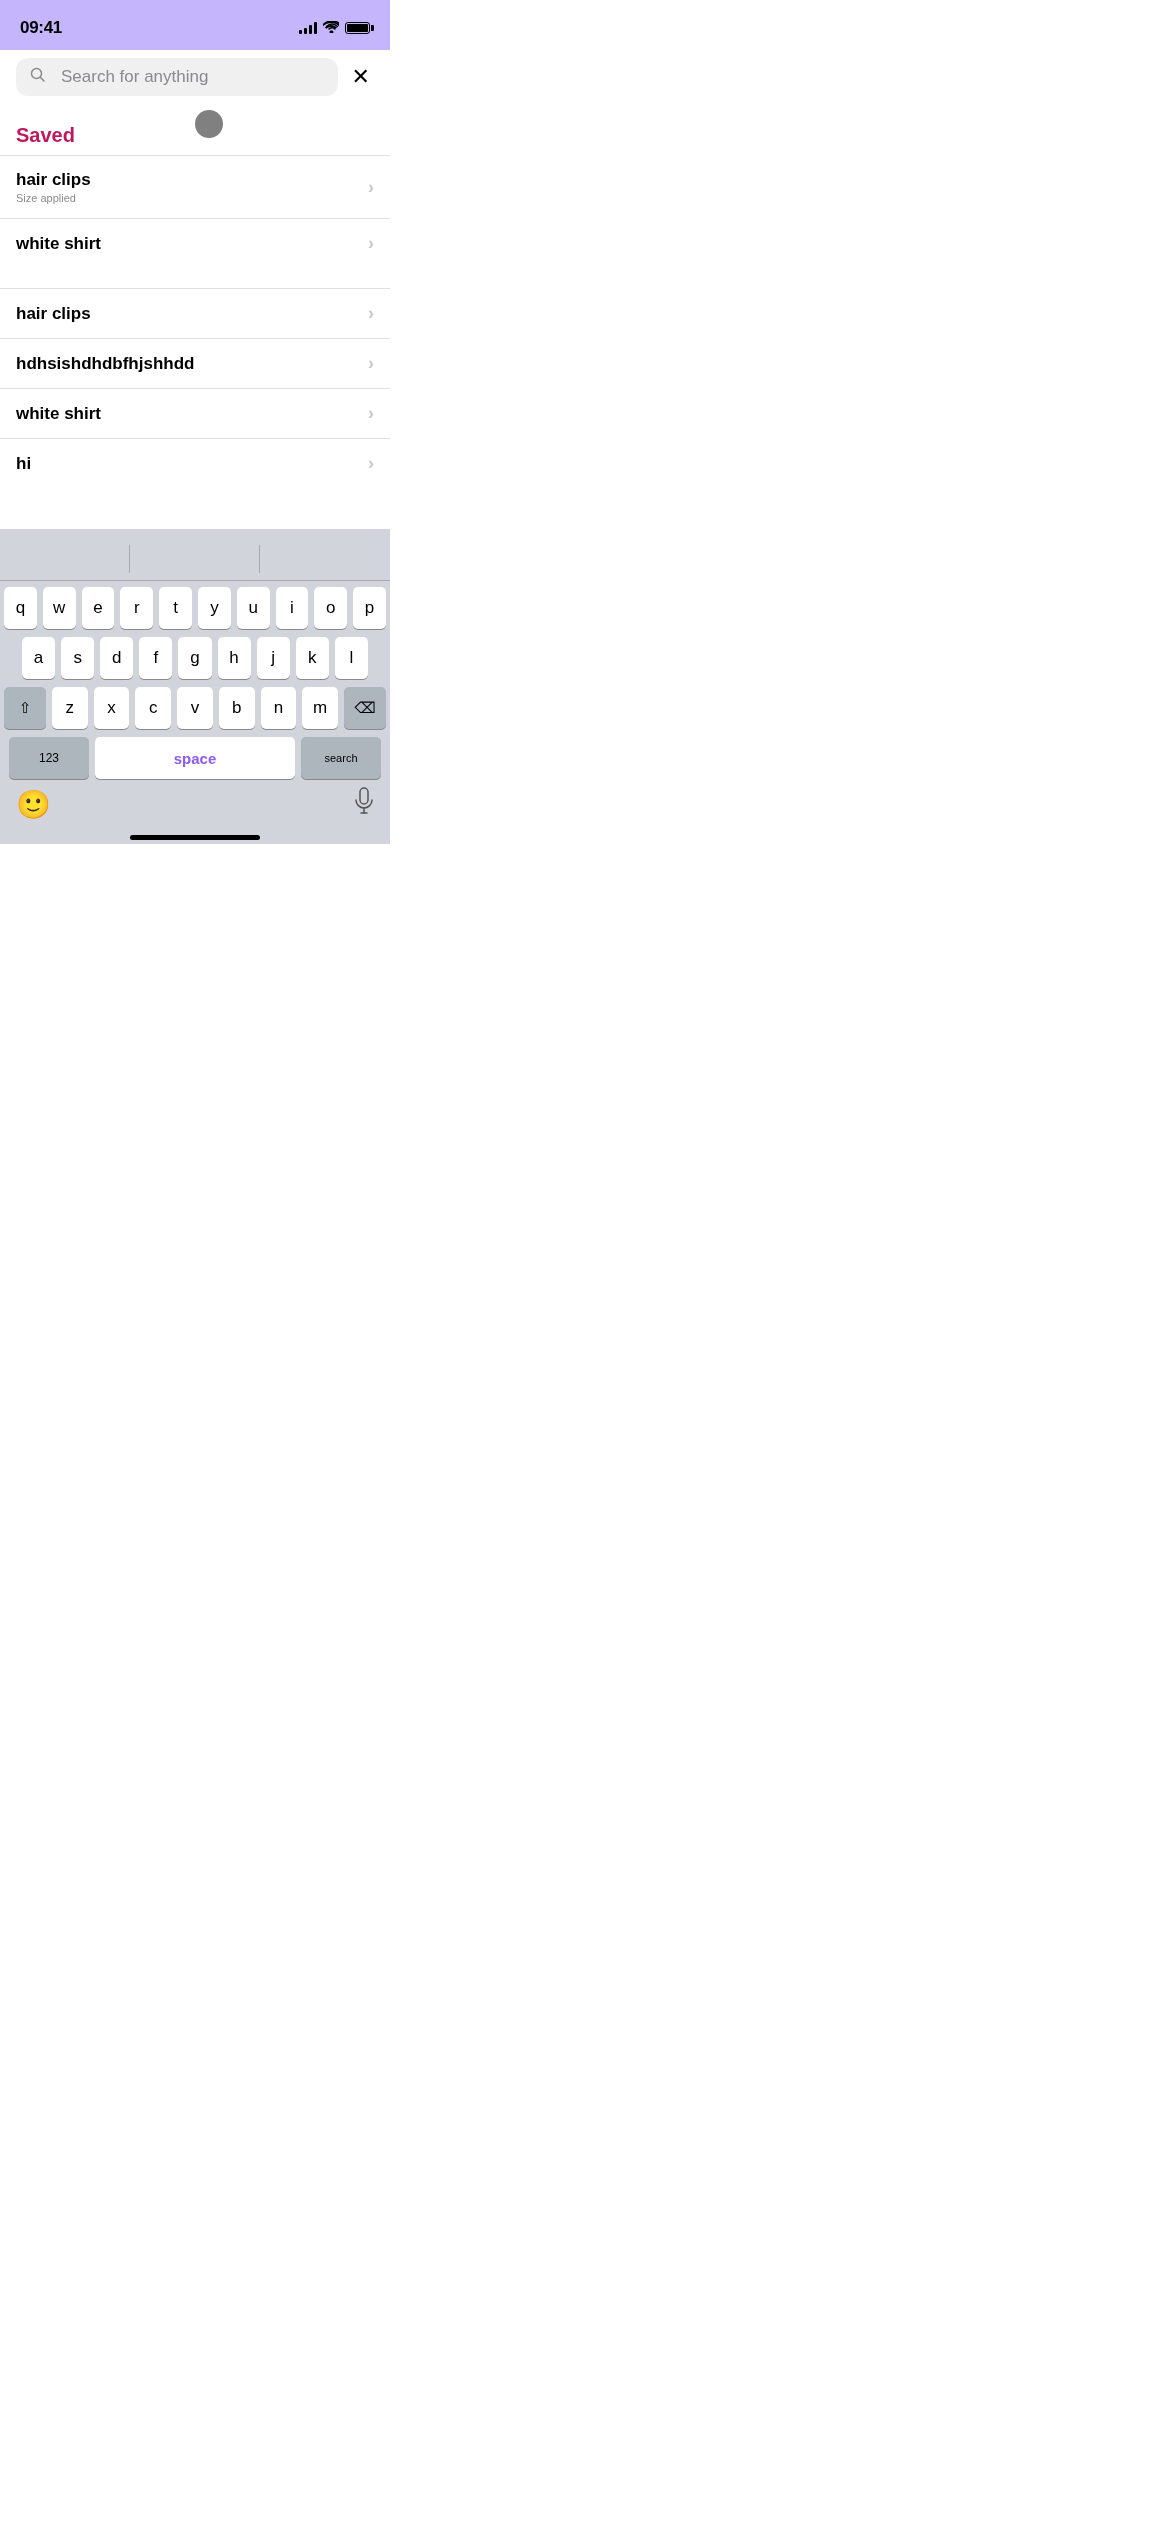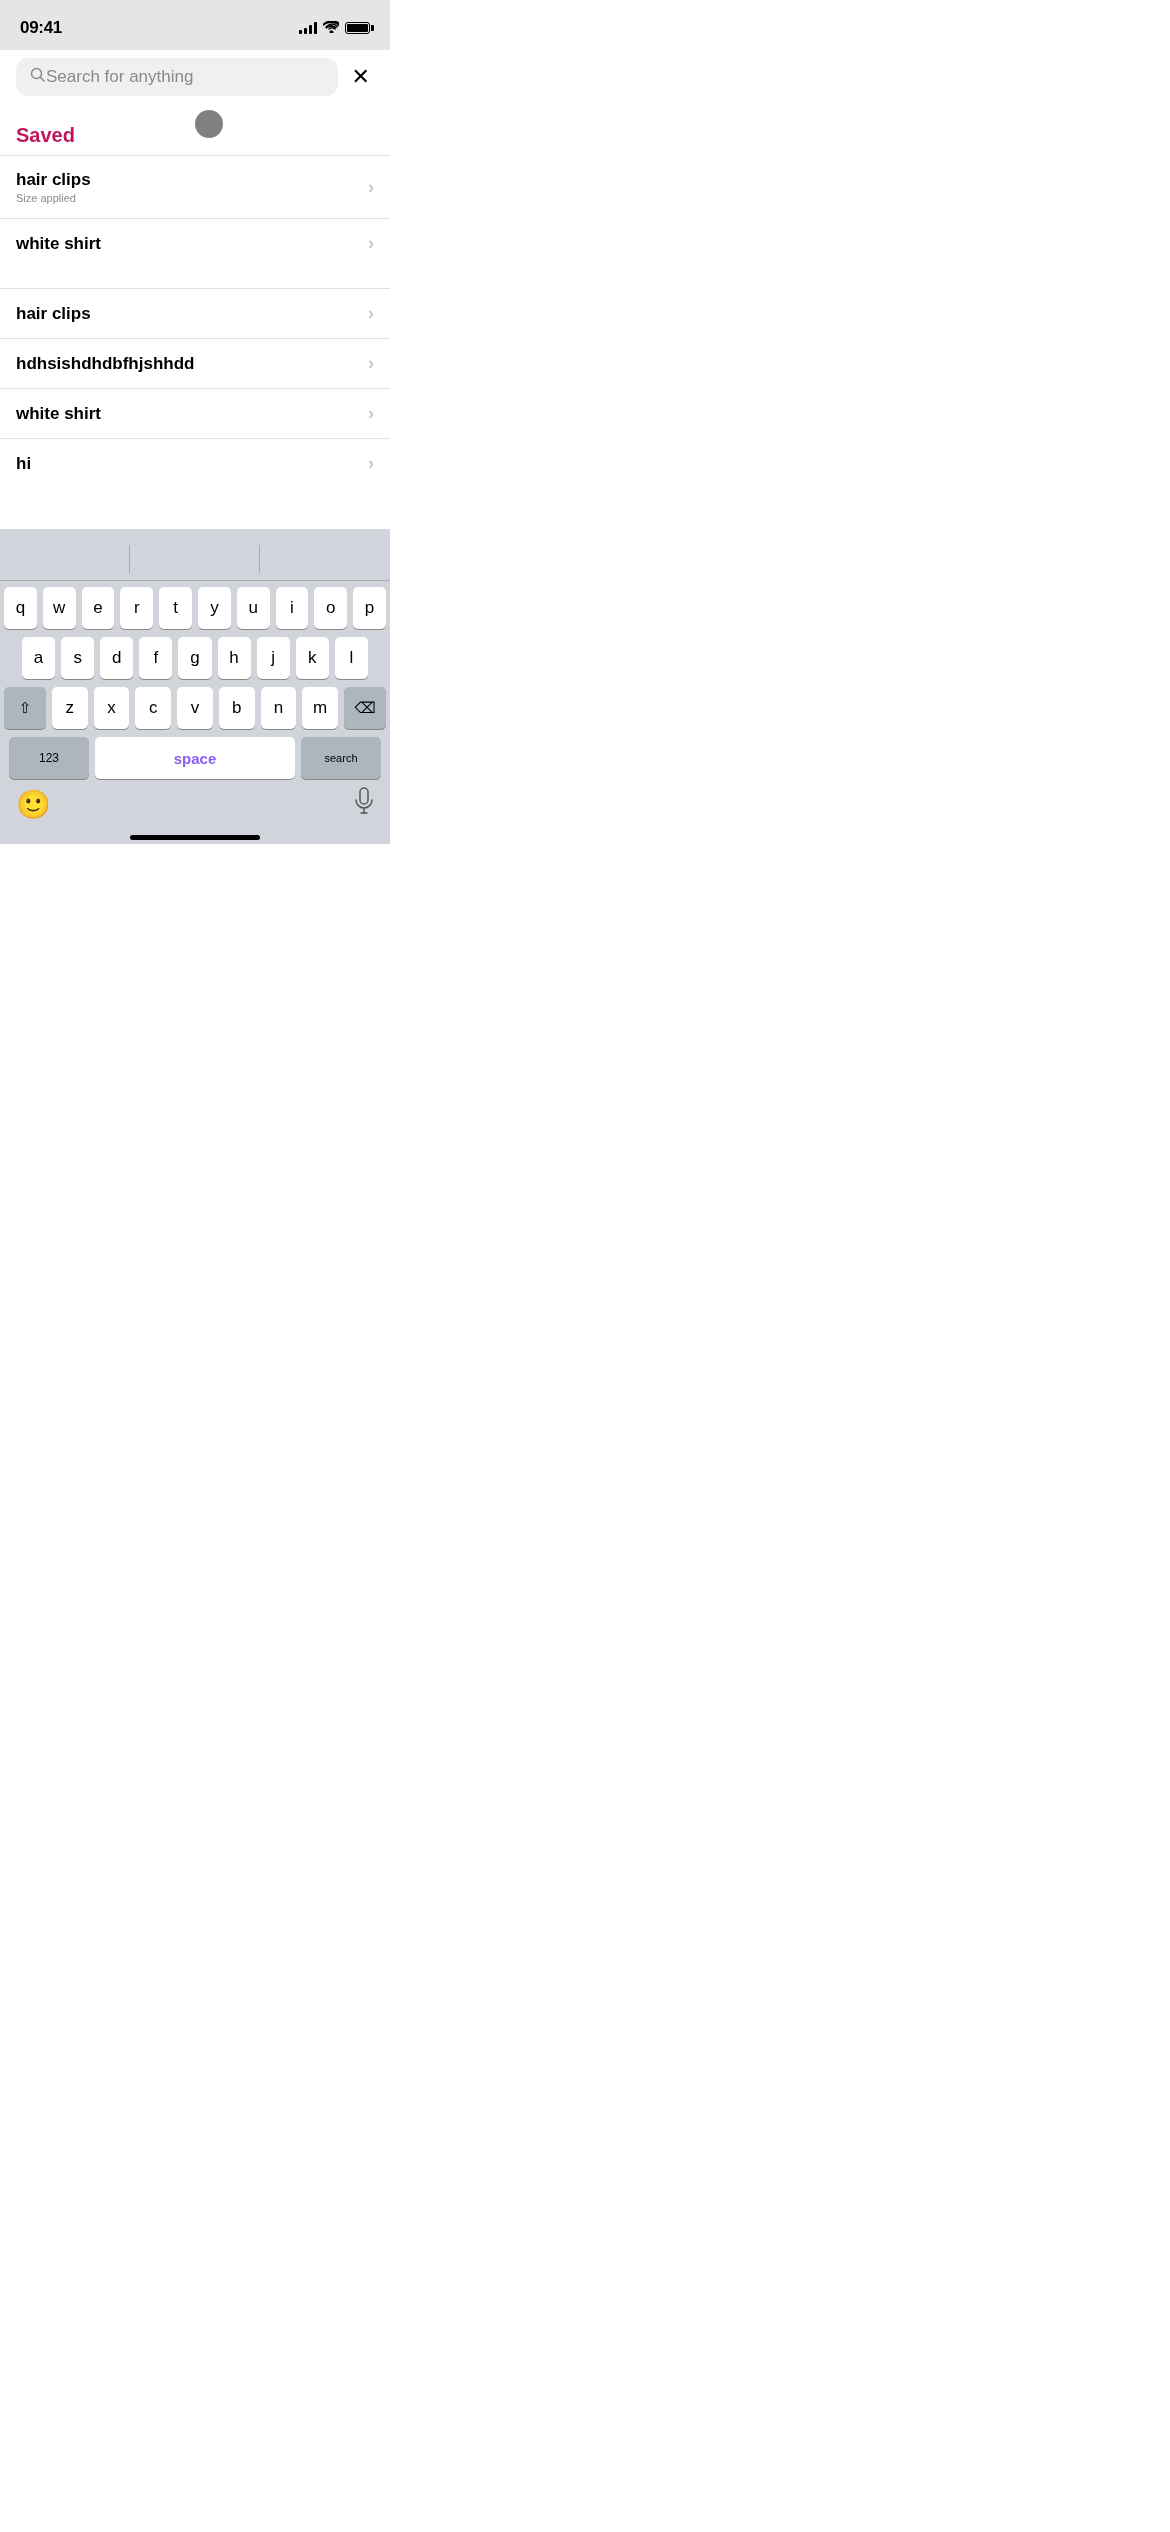--- a/index.html
+++ b/index.html
@@ -14,21 +14,21 @@
       position: relative;
     }
 
     
     .status-bar {
       display: flex;
       justify-content: space-between;
       align-items: center;
       padding: 14px 20px 8px 20px;
       height: 50px;
-      background: #e5e5e5;
+      background: #c4b5fd;
     }
     .status-time {
       font-size: 17px;
       font-weight: 600;
       color: #000;
       letter-spacing: -0.3px;
     }
     .status-icons {
       display: flex;
       align-items: center;
@@ -90,21 +90,21 @@
       background: #fff;
       gap: 10px;
     }
     .search-input-wrapper {
       flex: 1;
       background: #f0f0f0;
       border-radius: 12px;
       display: flex;
       align-items: center;
       padding: 9px 14px;
-      gap: 0;
+      gap: 15px;
     }
     .search-glass-icon {
       color: #8a8a8e;
       font-size: 16px;
     }
     .search-input-text {
       font-size: 17px;
       color: #8a8a8e;
       font-weight: 400;
     }

